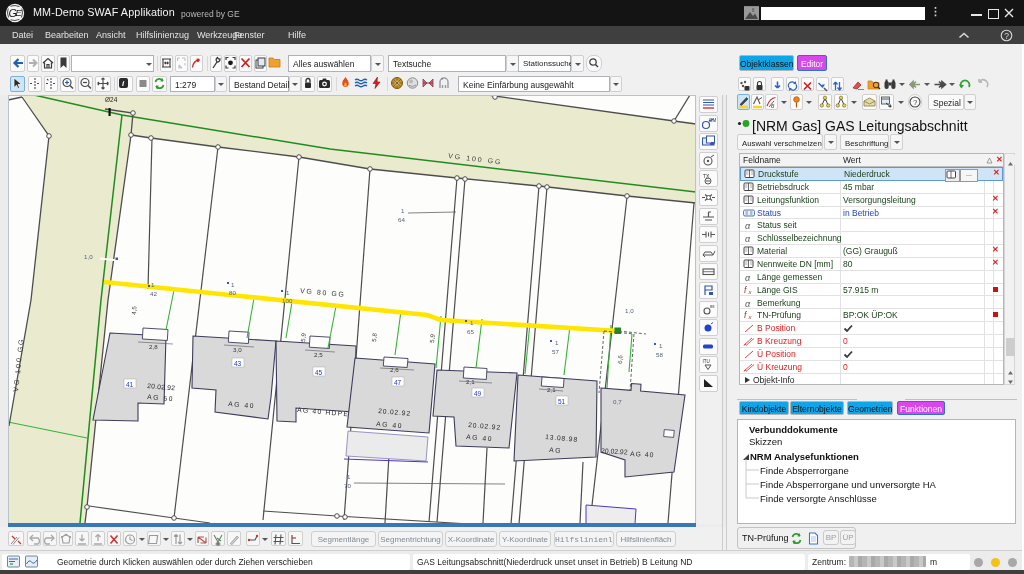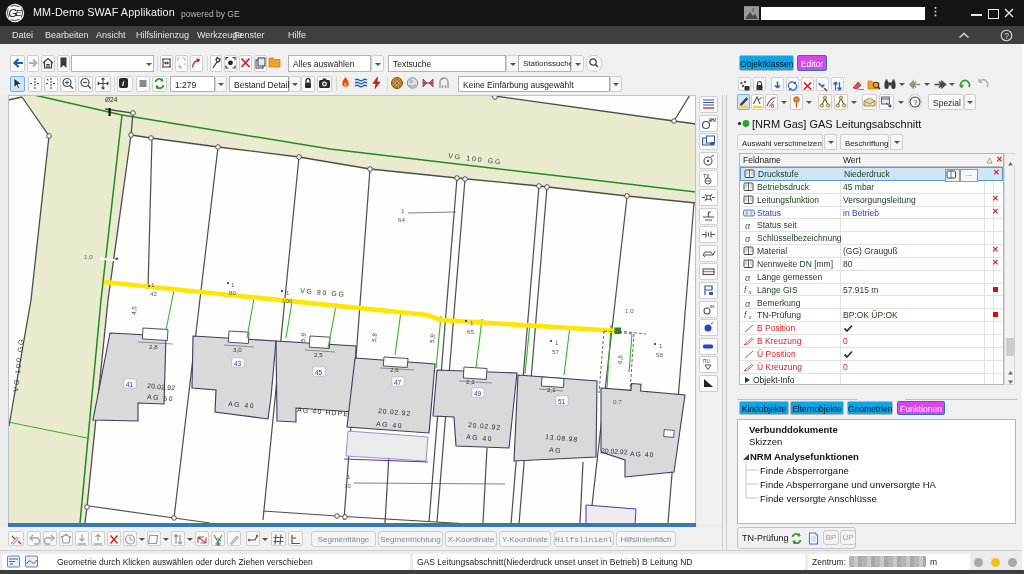--- a/index.html
+++ b/index.html
@@ -732,21 +732,21 @@
 <div class="ribtn" style="left:928px;top:94px;width:36px;height:16px;">
       <div style="position:absolute;left:4px;top:3px;font-size:8.5px;color:#222;">Spezial</div>
     </div>
 <div class="ddb" style="left:964px;top:94px;width:12px;height:16px;"></div>
 
 <div class="abs" style="left:737px;top:118px;width:280px;height:11px;">
  <svg class="abs" style="left:0;top:1px" width="16" height="9" viewBox="0 0 16 9">
         <circle cx="2.5" cy="4.5" r="1.6" fill="#222"></circle>
         <circle cx="9" cy="4.5" r="3.4" fill="#27a527"></circle>
       </svg>
- <div class="abs" style="left:15px;top:0;font-size:11px;color:#111;">[NRM Gas] GAS Leitungsabschnitt</div>
+ <div class="abs" style="left:15px;top:0;font-size:14px;color:#111;">[NRM Gas] GAS Leitungsabschnitt</div>
 </div>
 <div class="tbtn" style="left:737px;top:134px;width:86px;height:16px;background:#f6f6f6;">
       <div style="position:absolute;left:4px;top:4px;font-size:7.8px;color:#222;white-space:nowrap;">Auswahl verschmelzen</div>
     </div>
 <div class="ddb" style="left:824px;top:134px;width:13px;height:16px;"></div>
 <div class="tbtn" style="left:840px;top:134px;width:49px;height:16px;background:#f6f6f6;">
       <div style="position:absolute;left:4px;top:4px;font-size:7.8px;color:#222;white-space:nowrap;">Beschriftung</div>
     </div>
 <div class="ddb" style="left:890px;top:134px;width:13px;height:16px;"></div>
 

